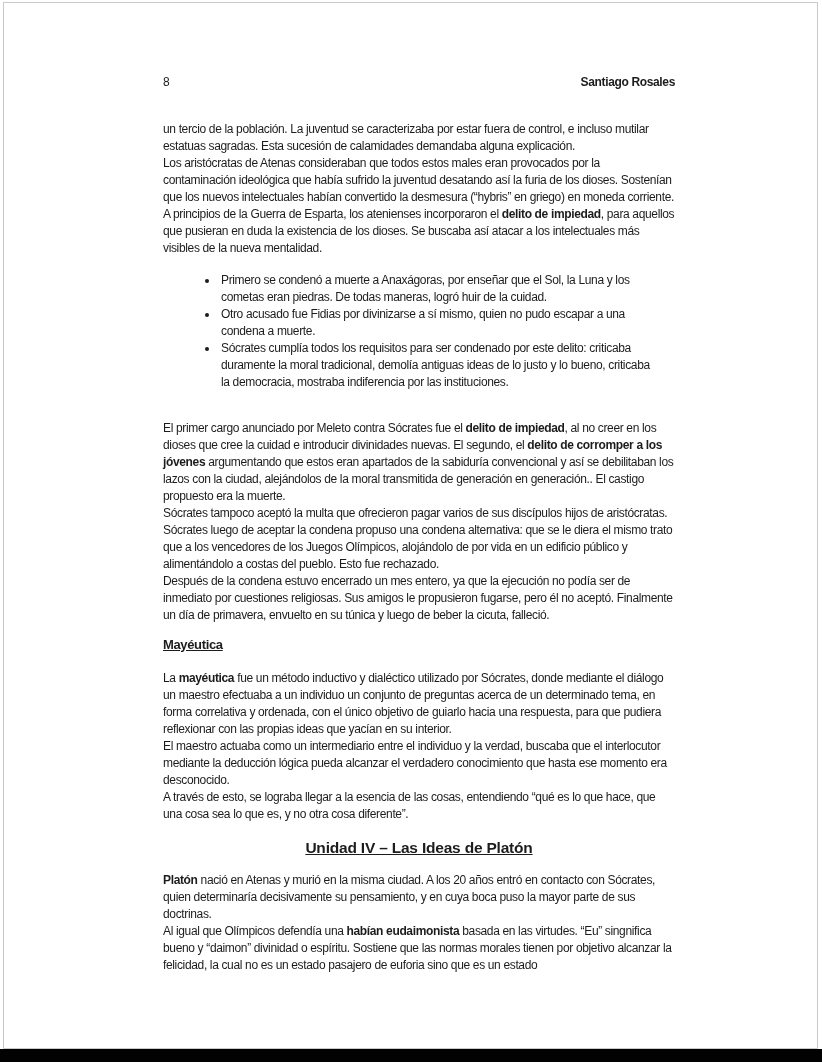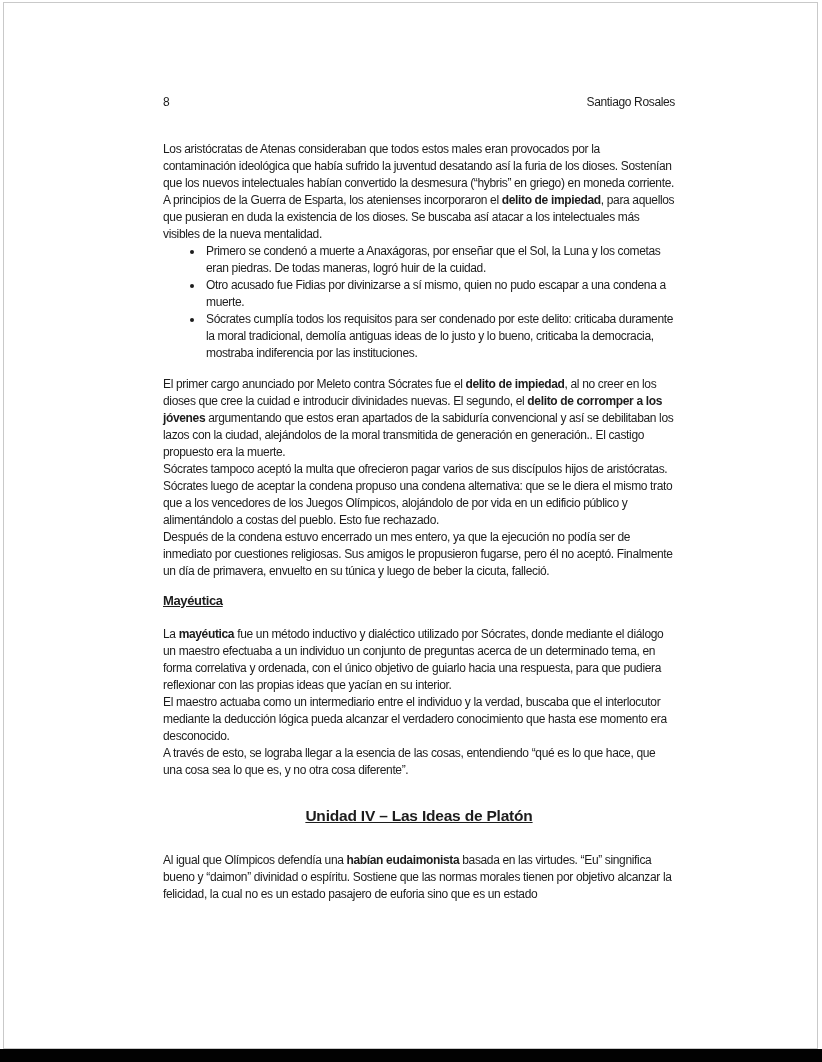--- a/index.html
+++ b/index.html
@@ -30,32 +30,32 @@
     font-size: 12px;
     letter-spacing: -0.35px;
     line-height: 17px;
   }
   .doc-header {
     display: flex;
     justify-content: space-between;
     align-items: baseline;
     margin-bottom: 30px;
   }
-  .doc-header .author { font-weight: normal; margin-top: 20px; }
+  .doc-header .author { font-weight: bold; }
   p.para { margin: 0; }
-  ul.bullets { margin: 0; padding-left: 41px; }
+  ul.bullets { margin: 15px; padding-left: 41px; }
   ul.bullets li { padding-left: 2px; }
   h2.h-left {
     margin: 0;
     font-size: 13px;
     line-height: 18px;
     font-weight: bold;
   }
   h1.h-center {
-    margin: 12px;
+    margin: 0;
     font-size: 15.5px;
     line-height: 21px;
     font-weight: bold;
     text-align: center;
     letter-spacing: -0.2px;
   }
   .u { text-decoration: underline; }
   strong { font-weight: bold; }
   .spacer { width: 100%; }
 </style>
@@ -63,20 +63,21 @@
 <body>
 
 <div class="page-frame"></div>
 
 <div class="content">
   <div class="doc-header">
     <span>8</span>
     <span class="author">Santiago Rosales</span>
   </div>
   <div id="doc-body">
+      <p class="para"><span>un tercio de la población. La juventud se caracterizaba por estar fuera de control, e incluso mutilar estatuas sagradas. Esta sucesión de calamidades demandaba alguna explicación.</span></p>
       <p class="para"><span>Los aristócratas de Atenas consideraban que todos estos males eran provocados por la contaminación ideológica que había sufrido la juventud desatando así la furia de los dioses. Sostenían que los nuevos intelectuales habían convertido la desmesura (“hybris” en griego) en moneda corriente.</span></p>
       <p class="para"><span>A principios de la Guerra de Esparta, los atenienses incorporaron el </span><strong>delito de impiedad</strong><span>, para aquellos que pusieran en duda la existencia de los dioses. Se buscaba así atacar a los intelectuales más visibles de la nueva mentalidad.</span></p>
       <ul class="bullets">
         <li><span>Primero se condenó a muerte a Anaxágoras, por enseñar que el Sol, la Luna y los cometas eran piedras. De todas maneras, logró huir de la cuidad.</span></li>
         <li><span>Otro acusado fue Fidias por divinizarse a sí mismo, quien no pudo escapar a una condena a muerte.</span></li>
         <li><span>Sócrates cumplía todos los requisitos para ser condenado por este delito: criticaba duramente la moral tradicional, demolía antiguas ideas de lo justo y lo bueno, criticaba la democracia, mostraba indiferencia por las instituciones.</span></li>
       </ul>
       <div class="spacer" style="height: 14px;"></div>
       <p class="para"><span>El primer cargo anunciado por Meleto contra Sócrates fue el </span><strong>delito de impiedad</strong><span>, al no creer en los dioses que cree la cuidad e introducir divinidades nuevas. El segundo, el </span><strong>delito de corromper a los jóvenes</strong><span> argumentando que estos eran apartados de la sabiduría convencional y así se debilitaban los lazos con la ciudad, alejándolos de la moral transmitida de generación en generación.. El castigo propuesto era la muerte.</span></p>
       <p class="para"><span>Sócrates tampoco aceptó la multa que ofrecieron pagar varios de sus discípulos hijos de aristócratas.</span></p>
@@ -84,17 +85,18 @@
       <p class="para"><span>Después de la condena estuvo encerrado un mes entero, ya que la ejecución no podía ser de inmediato por cuestiones religiosas. Sus amigos le propusieron fugarse, pero él no aceptó. Finalmente un día de primavera, envuelto en su túnica y luego de beber la cicuta, falleció.</span></p>
       <div class="spacer" style="height: 12px;"></div>
       <h2 class="h-left"><span class="u">Mayéutica</span></h2>
       <div class="spacer" style="height: 16px;"></div>
       <p class="para"><span>La </span><strong>mayéutica</strong><span> fue un método inductivo y dialéctico utilizado por Sócrates, donde mediante el diálogo un maestro efectuaba a un individuo un conjunto de preguntas acerca de un determinado tema, en forma correlativa y ordenada, con el único objetivo de guiarlo hacia una respuesta, para que pudiera reflexionar con las propias ideas que yacían en su interior.</span></p>
       <p class="para"><span>El maestro actuaba como un intermediario entre el individuo y la verdad, buscaba que el interlocutor mediante la deducción lógica pueda alcanzar el verdadero conocimiento que hasta ese momento era desconocido.</span></p>
       <p class="para"><span>A través de esto, se lograba llegar a la esencia de las cosas, entendiendo “qué es lo que hace, que una cosa sea lo que es, y no otra cosa diferente”.</span></p>
       <div class="spacer" style="height: 14px;"></div>
       <h1 class="h-center"><span class="u">Unidad IV – Las Ideas de Platón</span></h1>
       <div class="spacer" style="height: 14px;"></div>
+      <p class="para"><strong>Platón</strong><span> nació en Atenas y murió en la misma ciudad. A los 20 años entró en contacto con Sócrates, quien determinaría decisivamente su pensamiento, y en cuya boca puso la mayor parte de sus doctrinas.</span></p>
       <p class="para"><span>Al igual que Olímpicos defendía una </span><strong>habían eudaimonista</strong><span> basada en las virtudes. “Eu” singnifica bueno y “daimon” divinidad o espíritu. Sostiene que las normas morales tienen por objetivo alcanzar la felicidad, la cual no es un estado pasajero de euforia sino que es un estado</span></p>
     </div>
 </div>
 
 <div class="bottom-bar"></div>
 
 </body></html>

